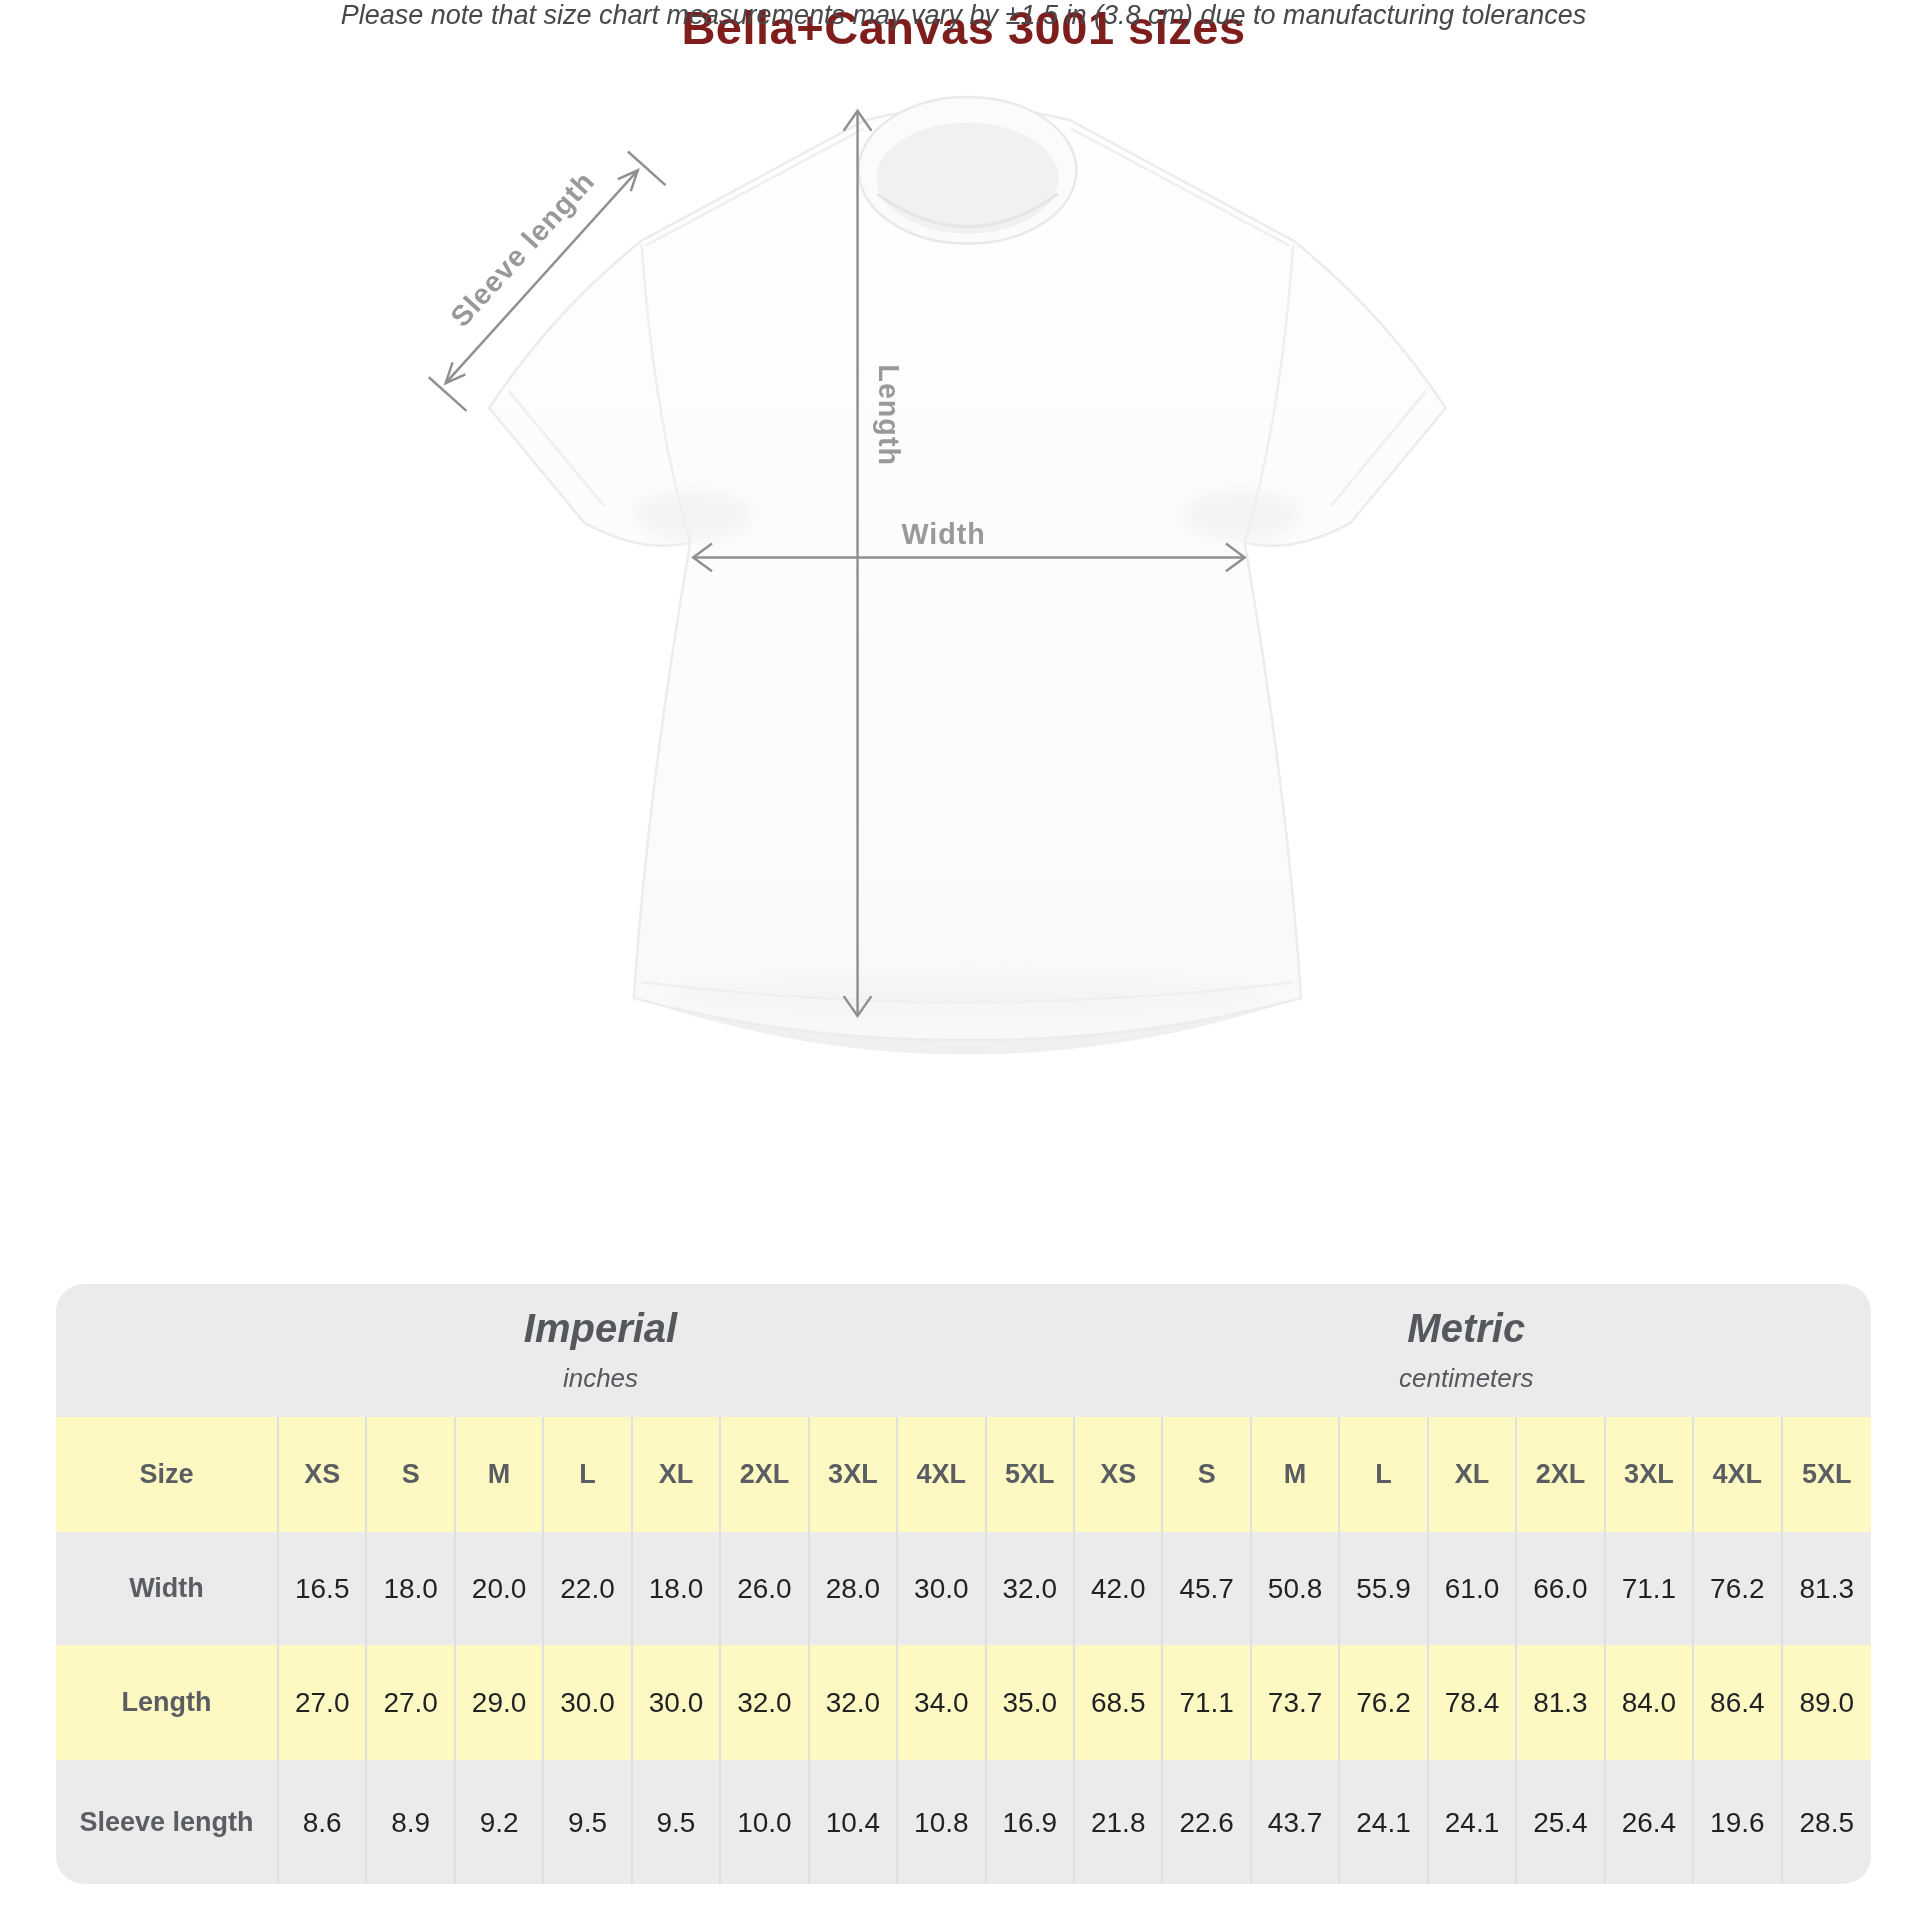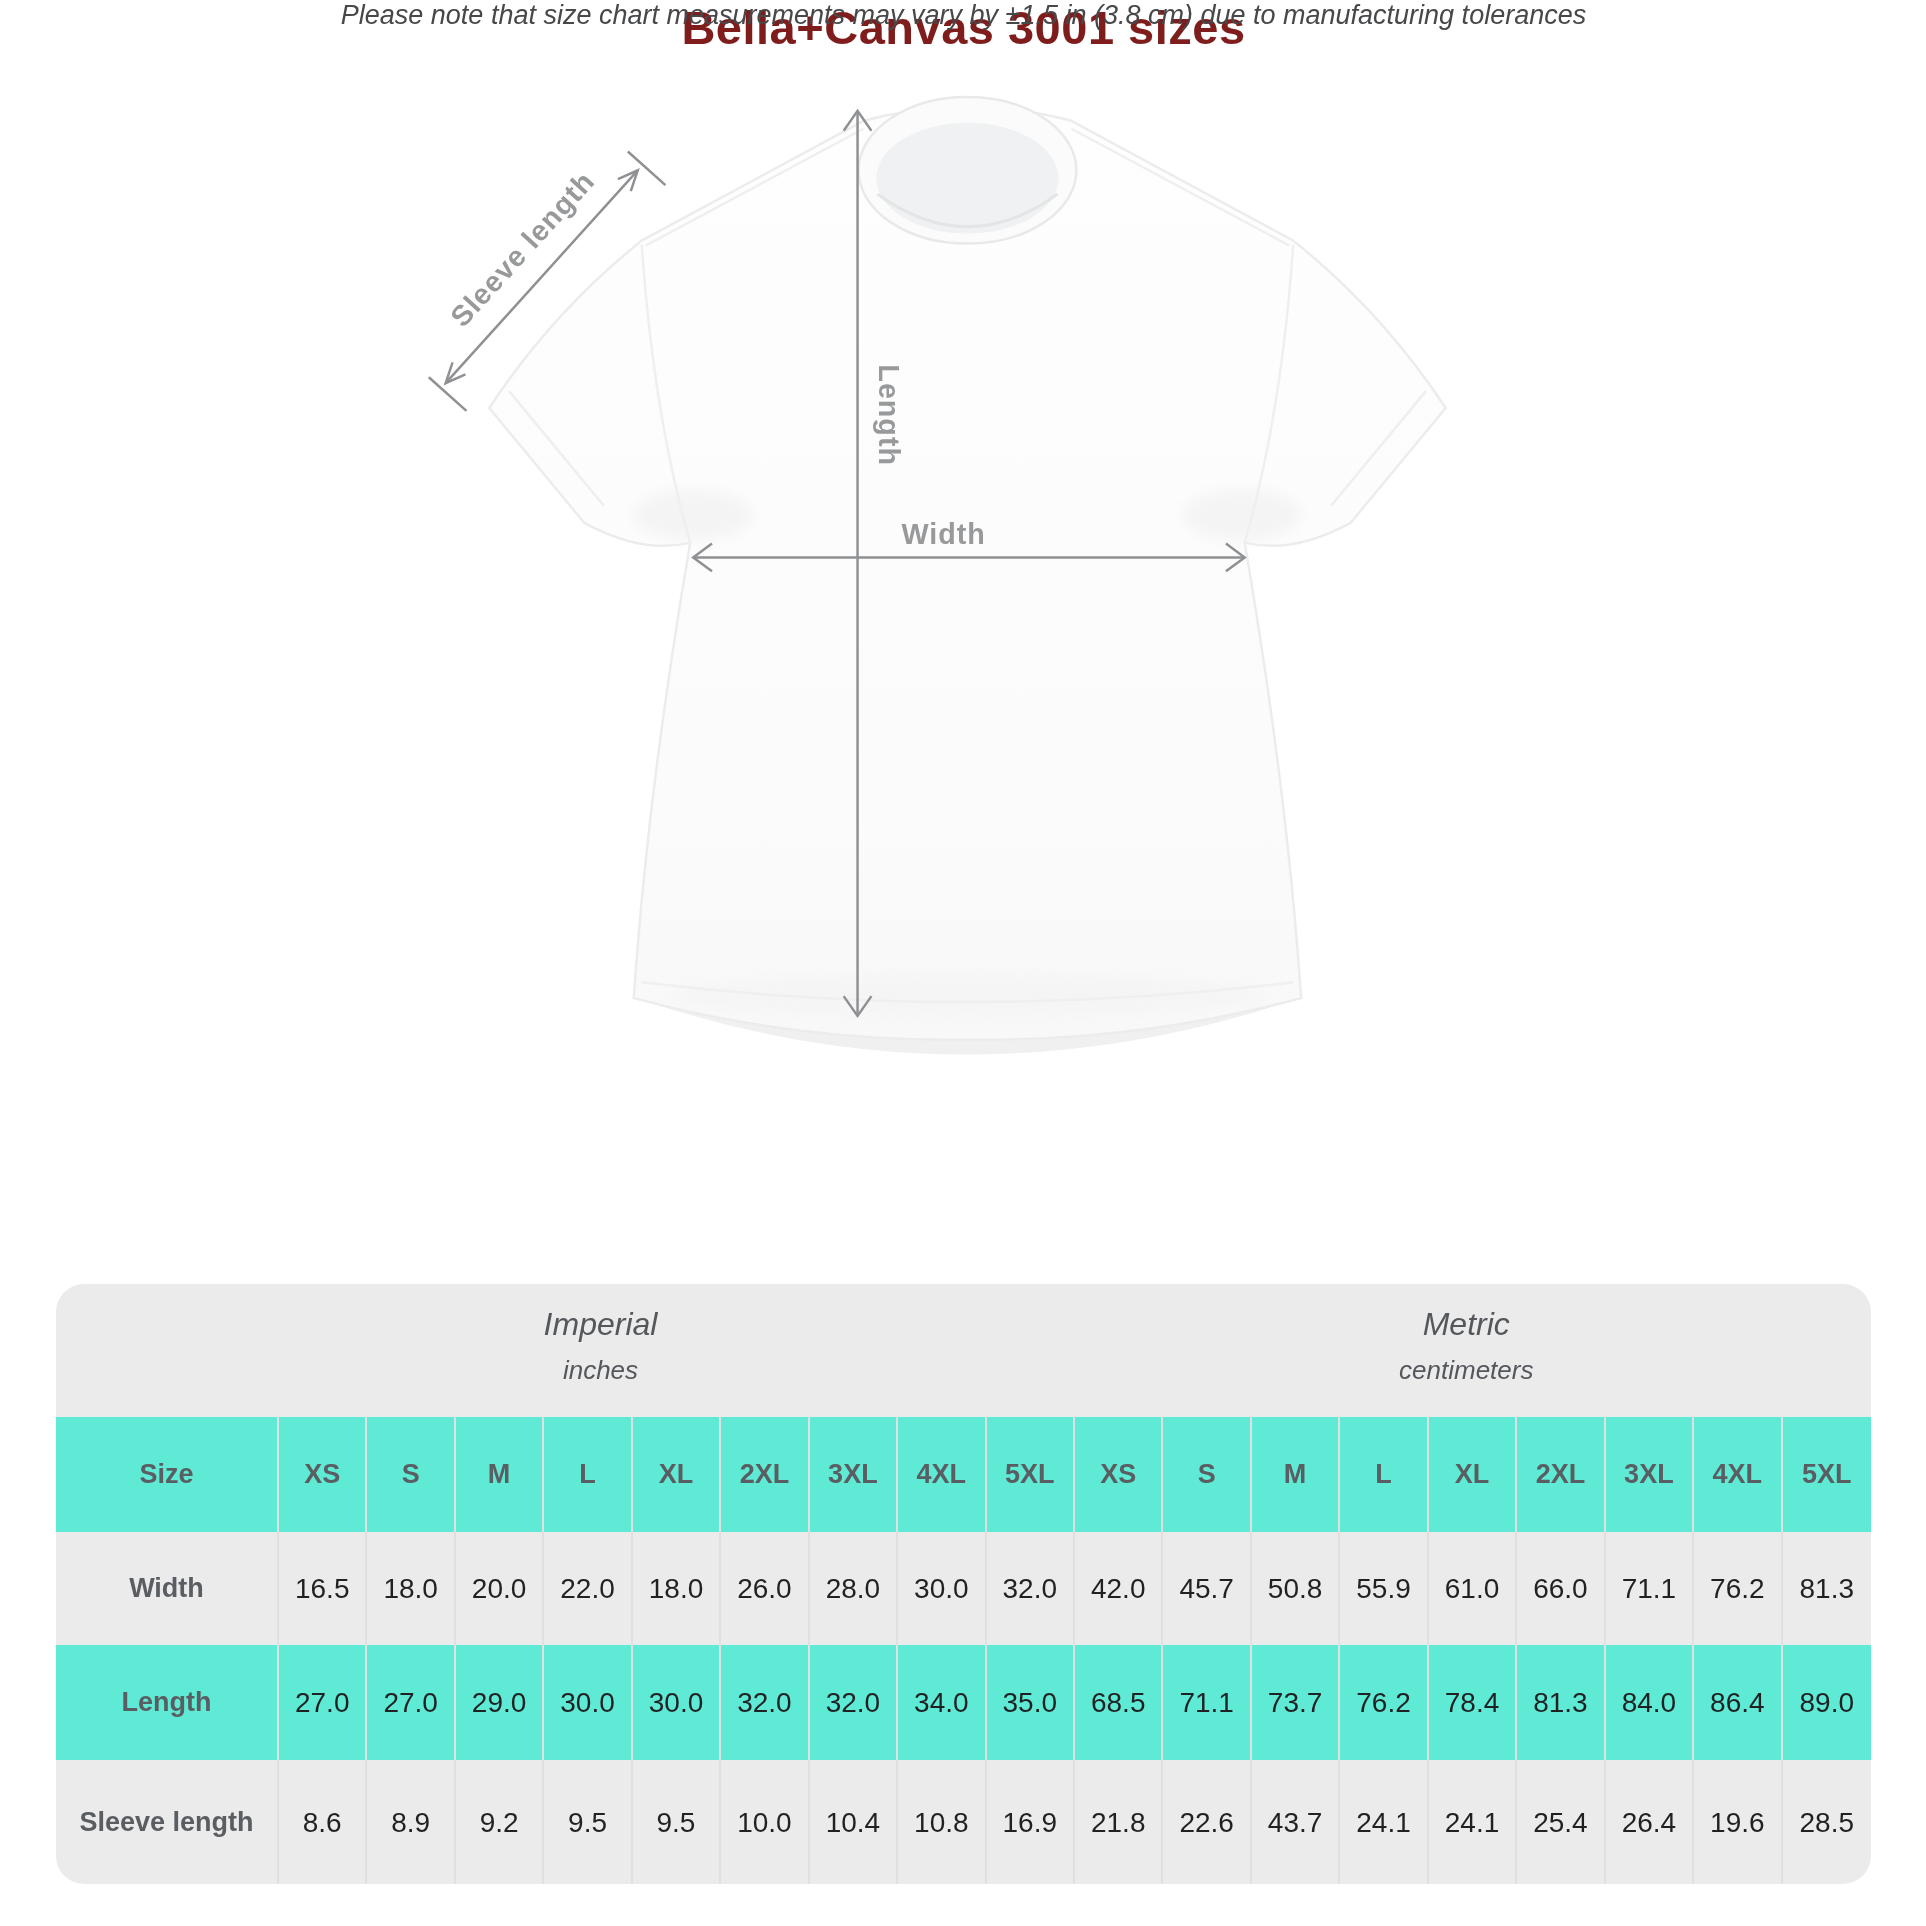--- a/index.html
+++ b/index.html
@@ -21,33 +21,33 @@
     position:absolute;left:0;top:1202;width:100%;text-align:center;
     font-size:27px;font-style:italic;color:#46484a;
   }
   
   .size-table{
     position:absolute;left:56px;top:1284px;width:1815px;height:600px;
     background:#ebebeb;border-radius:28px;overflow:hidden;
   }
   .unit-band{position:absolute;left:0;top:0;width:100%;height:133px;}
   .unit-group{position:absolute;top:22px;transform:translateX(-50%);text-align:center;}
-  .unit-group .u-name{font-size:32px;font-weight:normal;font-style:italic;color:#54585c;}
+  .unit-group .u-name{font-size:40px;font-weight:bold;font-style:italic;color:#54585c;}
   .unit-group .u-sub{font-size:26px;font-style:italic;color:#54585c;margin-top:12px;}
   .tbl-grid{
     position:absolute;left:0;top:133px;width:100%;height:467px;
     display:grid;grid-template-columns:223px repeat(18,1fr);
     grid-template-rows:115px 113px 115px 125px;
   }
   .cell{
     display:flex;align-items:center;justify-content:center;
     border-right:2px solid #e0e0e0;font-size:28px;color:#1f2123;
     white-space:nowrap;
   }
-  .row-white{background:#5eead4;}
+  .row-white{background:#fef9c3;}
   .row-gray{background:transparent;}
   .c-head{font-weight:bold;color:#5a5e62;font-size:27px;}
   .c-last{border-right:none;}
 </style>
 </head>
 <body>
 
 <div class="canvas">
 
   <svg class="shirt-svg" width="1927" height="1109" viewBox="0 0 1946 1120">

